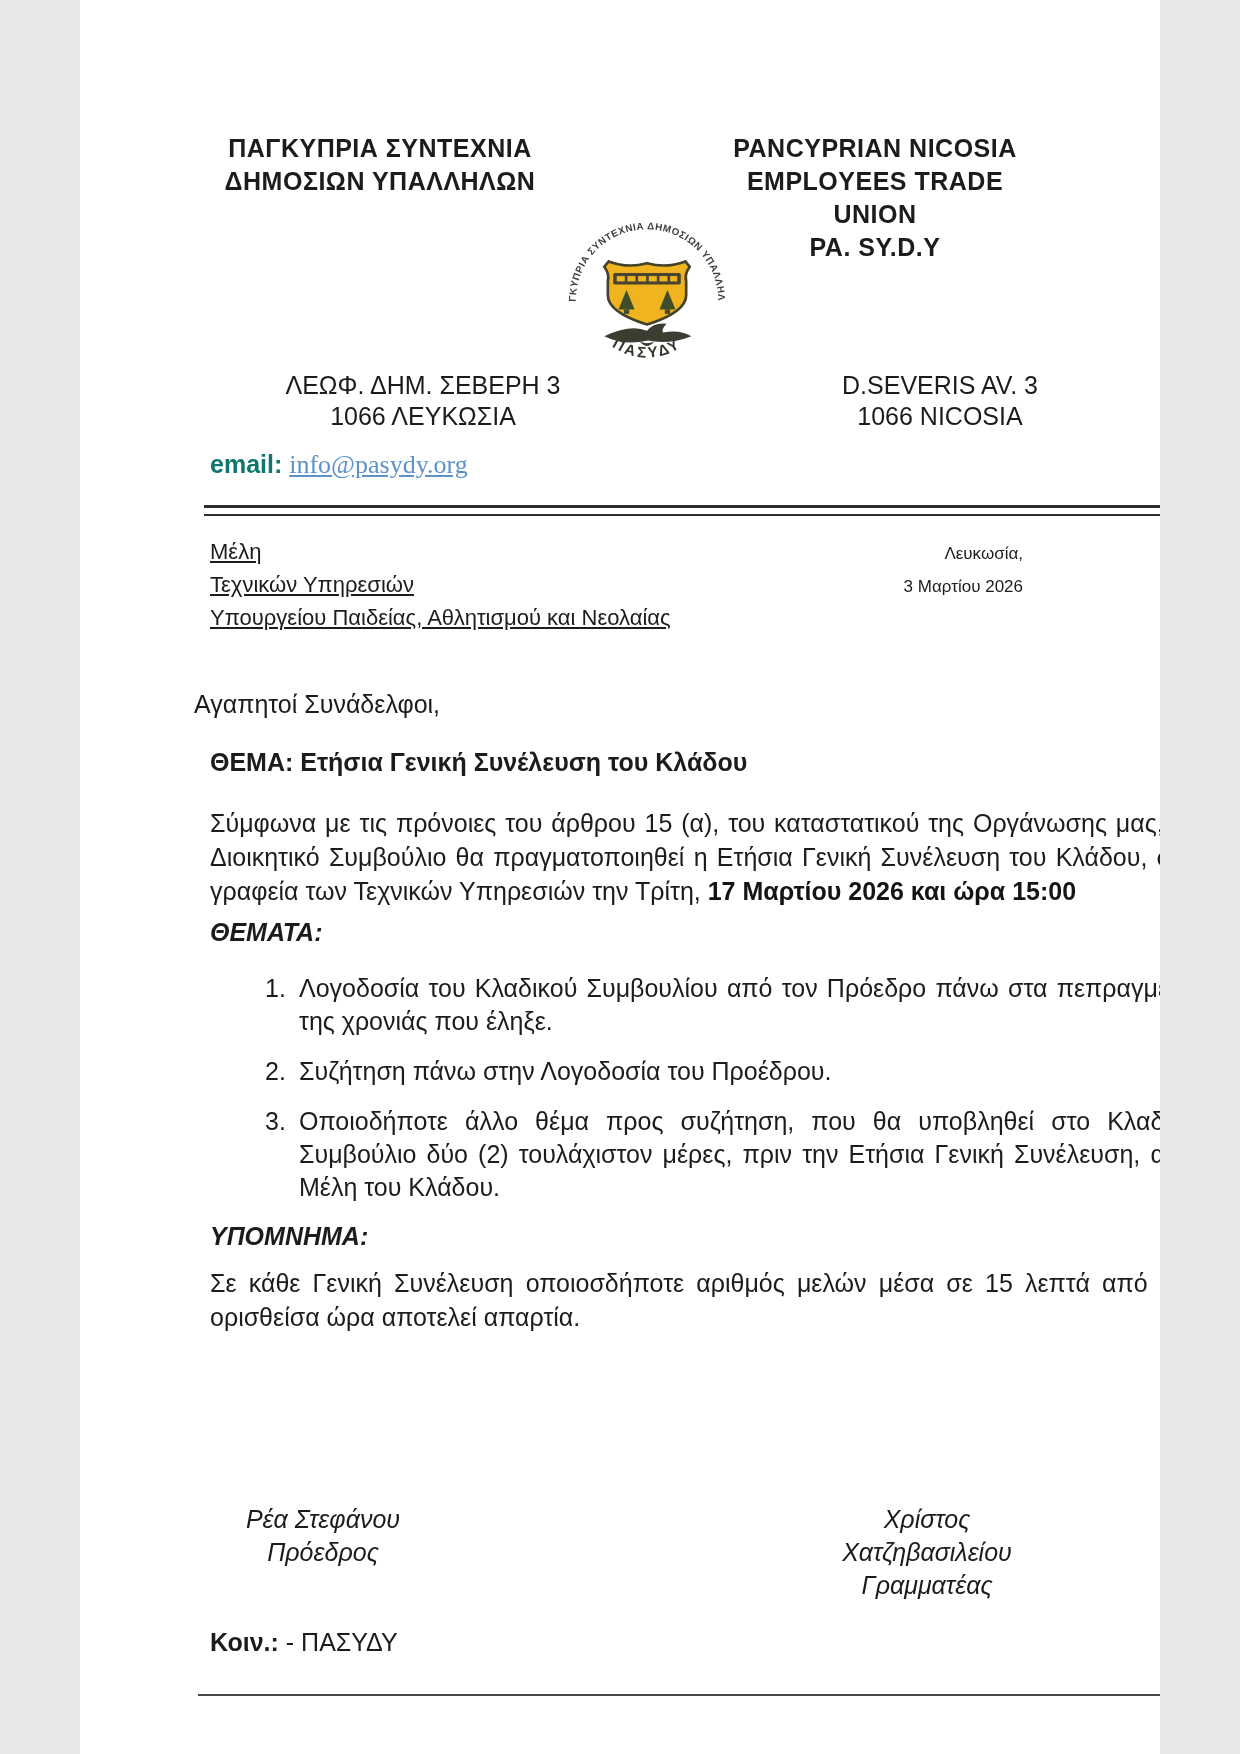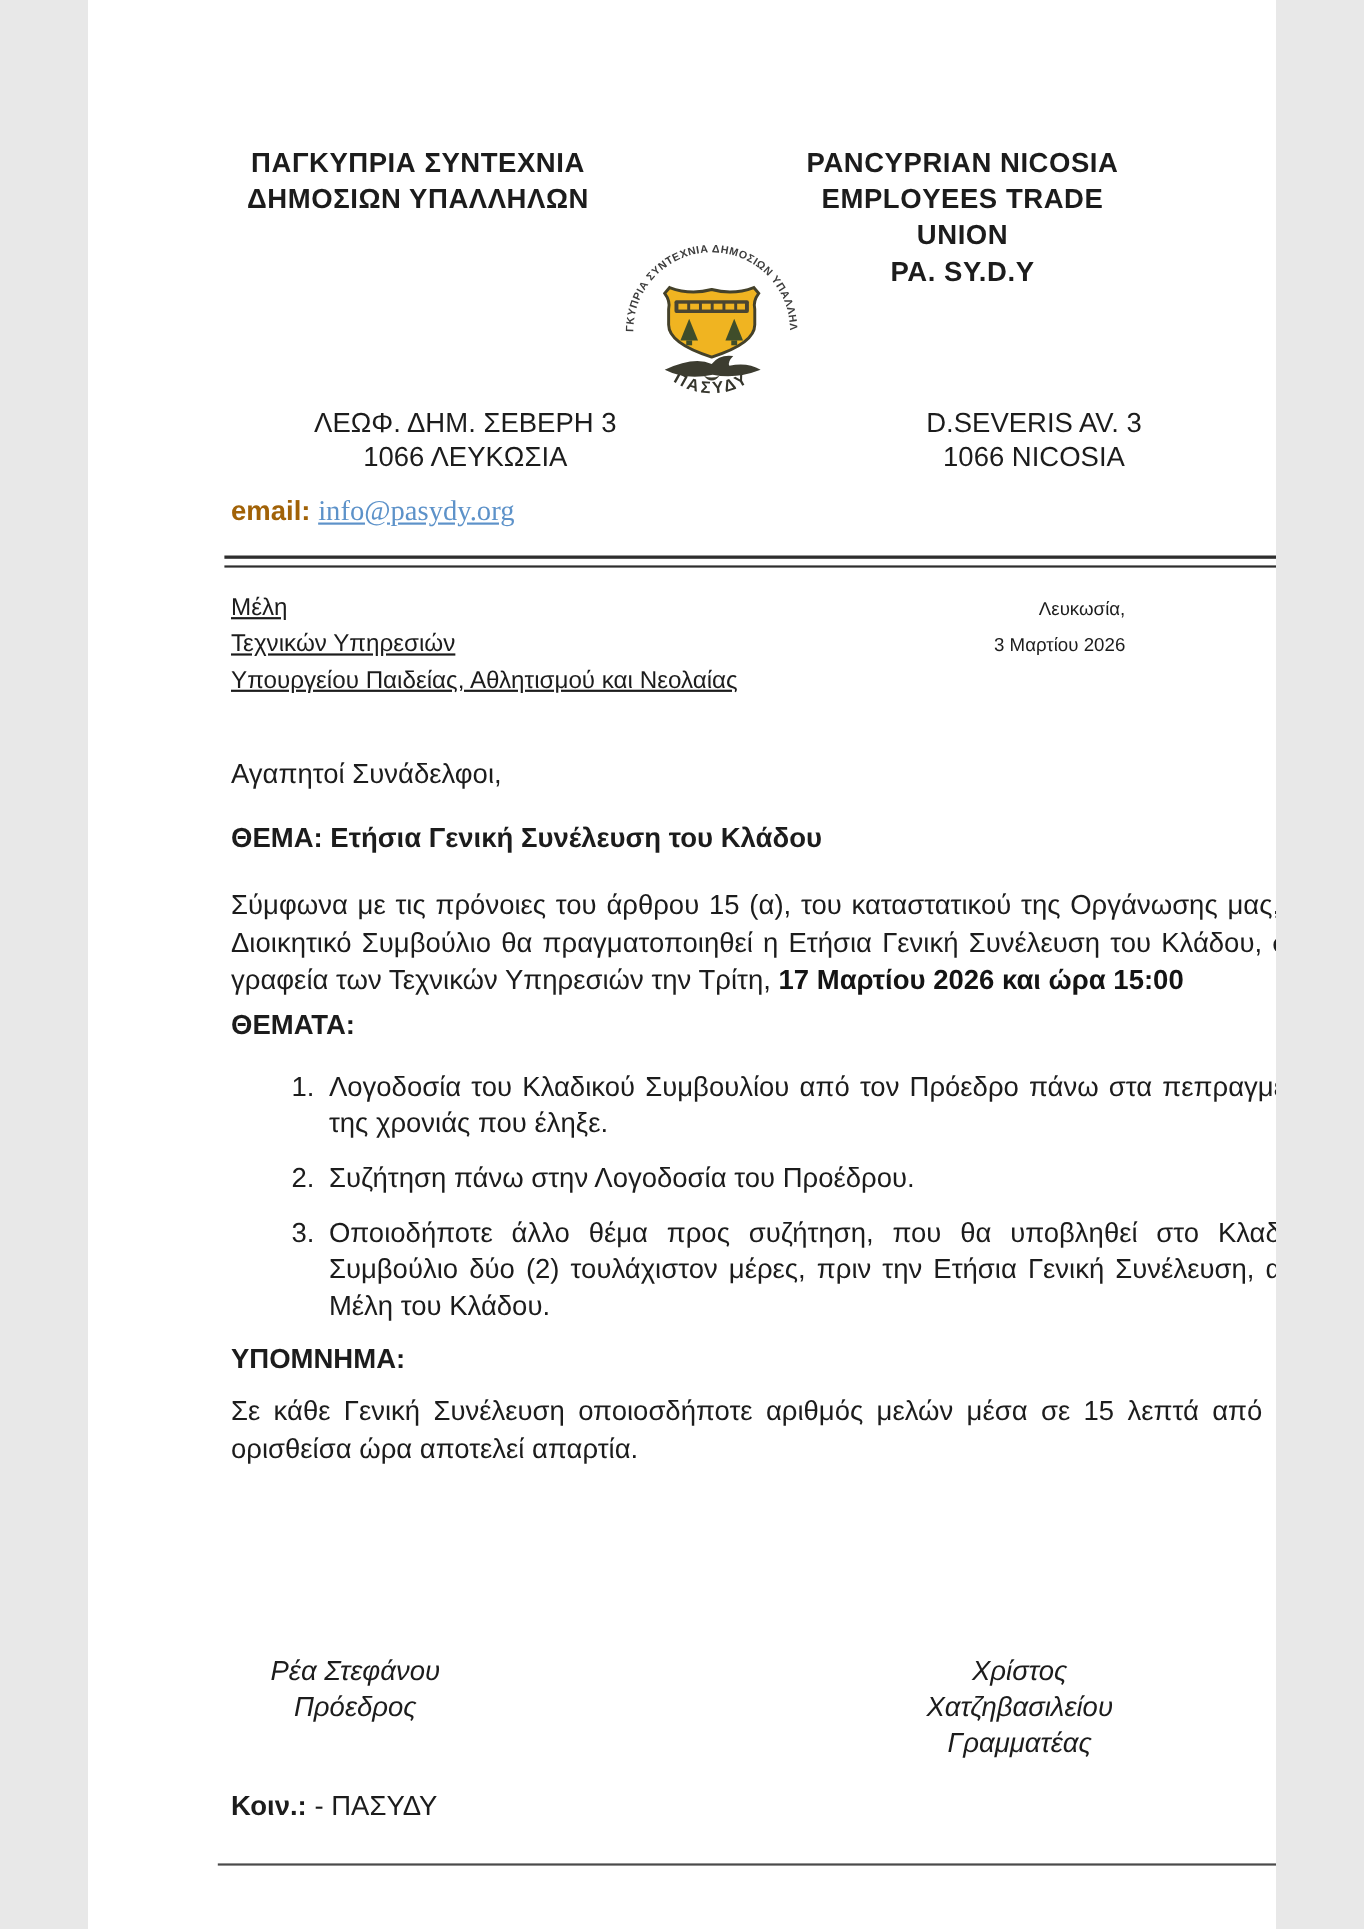--- a/index.html
+++ b/index.html
@@ -17,30 +17,30 @@
   .org-block{font-weight:bold;font-size:25px;line-height:33px;text-align:center;letter-spacing:.5px;}
   .org-left{left:140px;top:132px;width:320px;}
   .org-right{left:630px;top:132px;width:330px;}
   .addr-block{font-size:25px;line-height:31px;text-align:center;}
   .addr-left{left:183px;top:370px;width:320px;}
   .addr-right{left:700px;top:370px;width:320px;}
   .seal{left:478px;top:208px;width:178px;height:178px;}
   .seal-ring{font-family:"Liberation Sans",sans-serif;font-size:11px;font-weight:bold;fill:#3d3d3d;letter-spacing:.6px;}
   .seal-ring-bottom{font-size:17px;letter-spacing:3px;fill:#35352c;}
   .email-row{left:130px;top:450px;font-size:25px;}
-  .email-label{font-weight:bold;color:#a16207;}
+  .email-label{font-weight:bold;color:#0f766e;}
   .email-link{font-family:"Liberation Serif",serif;color:#5d92c9;text-decoration:underline;font-size:26px;}
   .rule-double{left:124px;top:505px;width:996px;height:6px;border-top:3px solid #2e2e2e;border-bottom:2px solid #2e2e2e;}
   
   .recipient{left:130px;top:535px;font-size:22px;line-height:33px;text-decoration:underline;}
   .dateblock{left:643px;top:537px;width:300px;font-size:17px;line-height:33px;text-align:right;}
-  .salutation{left:130px;top:690px;font-size:25px;}
+  .salutation{left:114px;top:690px;font-size:25px;}
   .subject{left:130px;top:748px;font-size:25px;font-weight:bold;}
   .intro{left:130px;top:806px;width:986px;font-size:25px;line-height:34px;text-align:justify;}
-  .topics-heading,.memo-heading{font-size:25px;font-weight:bold;}
+  .topics-heading,.memo-heading{font-size:25px;font-weight:bold;font-style:italic;}
   .topics-heading{left:130px;top:918px;}
   .topics{left:130px;top:972px;width:986px;font-size:25px;line-height:33px;}
   .topic{display:flex;margin:0 0 17px 55px;}
   .topic-num{flex:0 0 34px;}
   .topic-text{flex:1;text-align:justify;}
   .memo-heading{left:130px;top:1222px;}
   .memo-text{left:130px;top:1266px;width:986px;font-size:25px;line-height:34px;text-align:justify;}
   
   .sig{font-size:25px;line-height:33px;text-align:center;font-style:italic;}
   .sig-left{left:158px;top:1503px;width:170px;}

